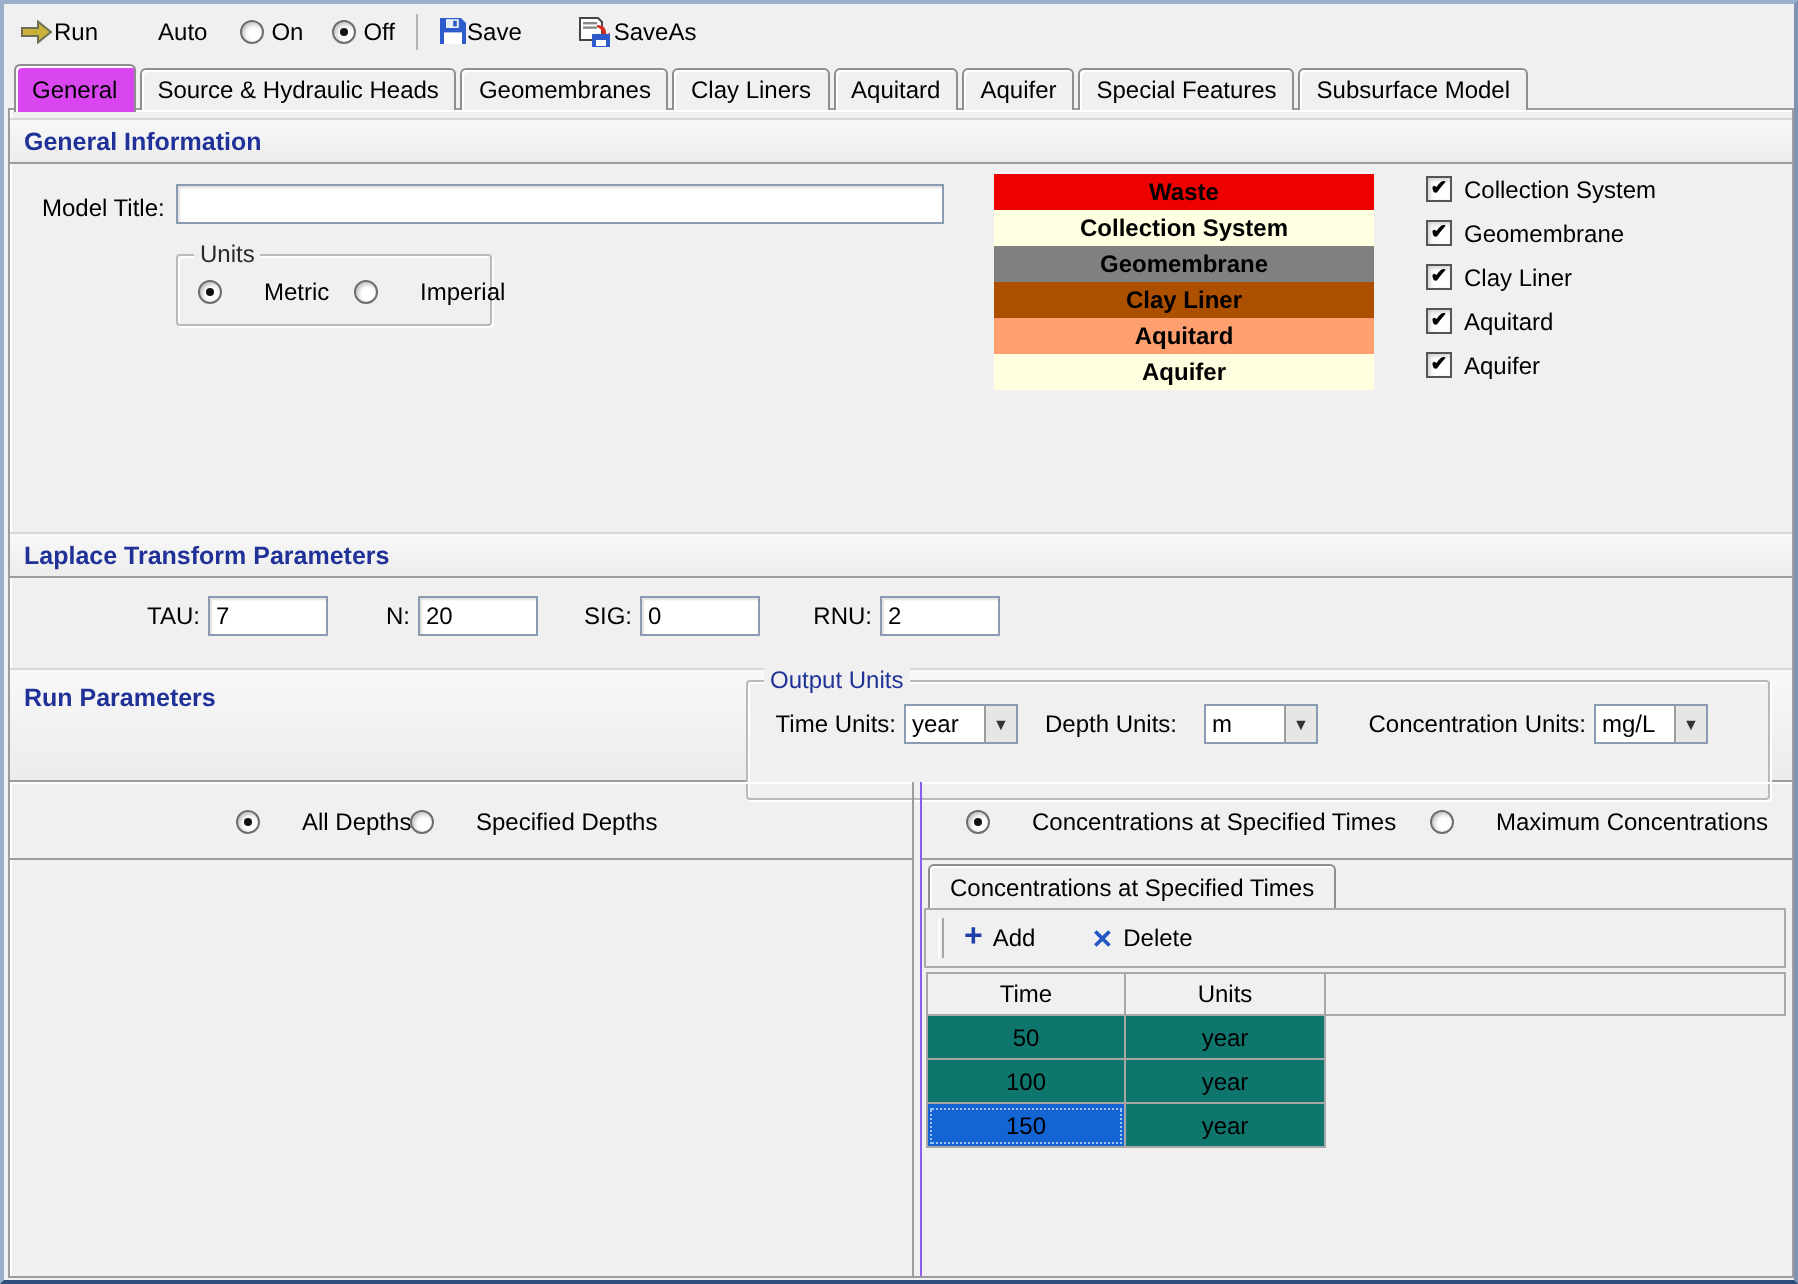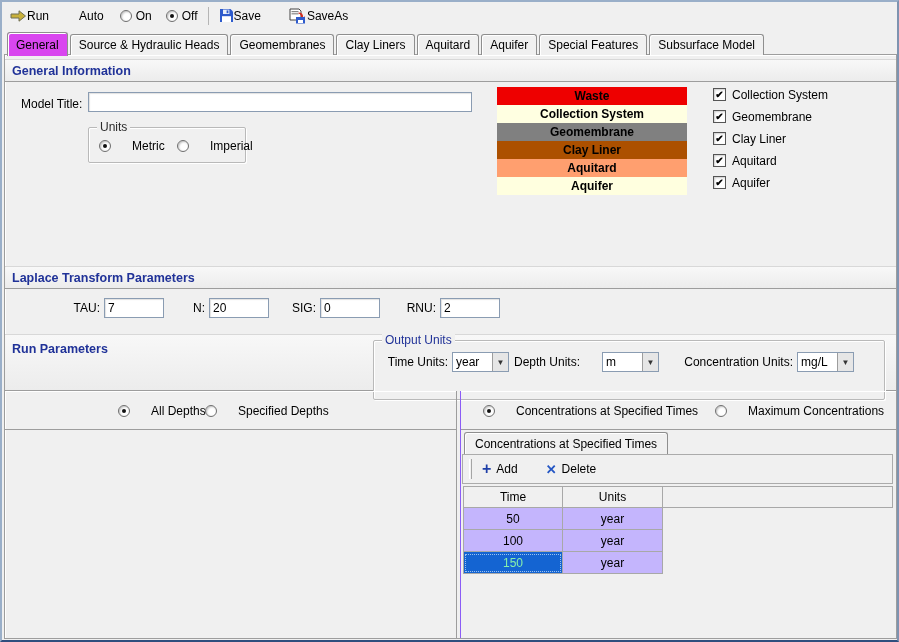--- a/index.html
+++ b/index.html
@@ -63,25 +63,25 @@
   .grid-toolbar { position:absolute; left:1px; top:63px; width:431px; height:30px; border:1px solid #ABABAB;
                   background:#F0F0F0; display:flex; align-items:center; }
   .grip { width:3px; height:20px; border-left:1px solid #fff; border-right:1px solid #A5A5A5; margin:0 10px 0 6px; }
   .gbtn { display:flex; align-items:center; gap:5px; margin-right:28px; cursor:default; }
   .plus-icon { color:#1F3FA8; font-weight:bold; font-size:16px; line-height:14px; }
   .x-icon { color:#2456C4; font-weight:bold; font-size:13px; line-height:13px; }
 
   .grid { position:absolute; left:2px; top:95px; }
   .grow { display:flex; }
   .gcell { width:100px; height:22px; border:1px solid #A8A8A8; border-top:none; border-left:none;
-           display:flex; align-items:center; justify-content:center; background:#c4b5fd; }
+           display:flex; align-items:center; justify-content:center; background:#0f766e; }
   .grow.ghead .gcell { background:#F0F0F0; border-top:1px solid #A8A8A8; }
   .grow .gcell:first-child { border-left:1px solid #A8A8A8; }
   .gcell.filler { width:230px; background:#F0F0F0; border-right:1px solid #A8A8A8; }
-  .gcell.sel { background:#1464D2; color:#86efac; outline:1px dotted #9CC2F0; outline-offset:-3px; }
+  .gcell.sel { background:#1464D2; color:#000000; outline:1px dotted #9CC2F0; outline-offset:-3px; }
 
   .icon-svg { display:block; }
 </style>
 </head>
 <body>
 
 <div class="window">
 
   <div class="toolbar">
     <div class="tb-btn">
@@ -209,21 +209,21 @@
     <div class="sec-header" style="top:279px; height:57px; align-items:flex-start">
       <span class="sec-title" style="margin-top:7px">Run Parameters</span>
     </div>
     <div class="groupbox" style="left:368px; top:285px; width:512px; height:60px; background:#F0F0F0">
       <span class="legend" style="color:#203298">Output Units</span>
       <span class="label" style="position:absolute; left:4px; top:14px; width:70px; text-align:right">Time Units:</span>
       <div class="dd" style="left:78px; top:11px; width:57px">
         <span class="dd-val">year</span>
         <span class="dd-btn">▼</span>
       </div>
-      <span class="label" style="position:absolute; left:140px; top:14px; width:83px; text-align:left">Depth Units:</span>
+      <span class="label" style="position:absolute; left:140px; top:14px; width:83px; text-align:center">Depth Units:</span>
       <div class="dd" style="left:228px; top:11px; width:57px">
         <span class="dd-val">m</span>
         <span class="dd-btn">▼</span>
       </div>
       <span class="label" style="position:absolute; left:295px; top:14px; width:124px; text-align:right">Concentration Units:</span>
       <div class="dd" style="left:423px; top:11px; width:57px">
         <span class="dd-val">mg/L</span>
         <span class="dd-btn">▼</span>
       </div>
     </div>

